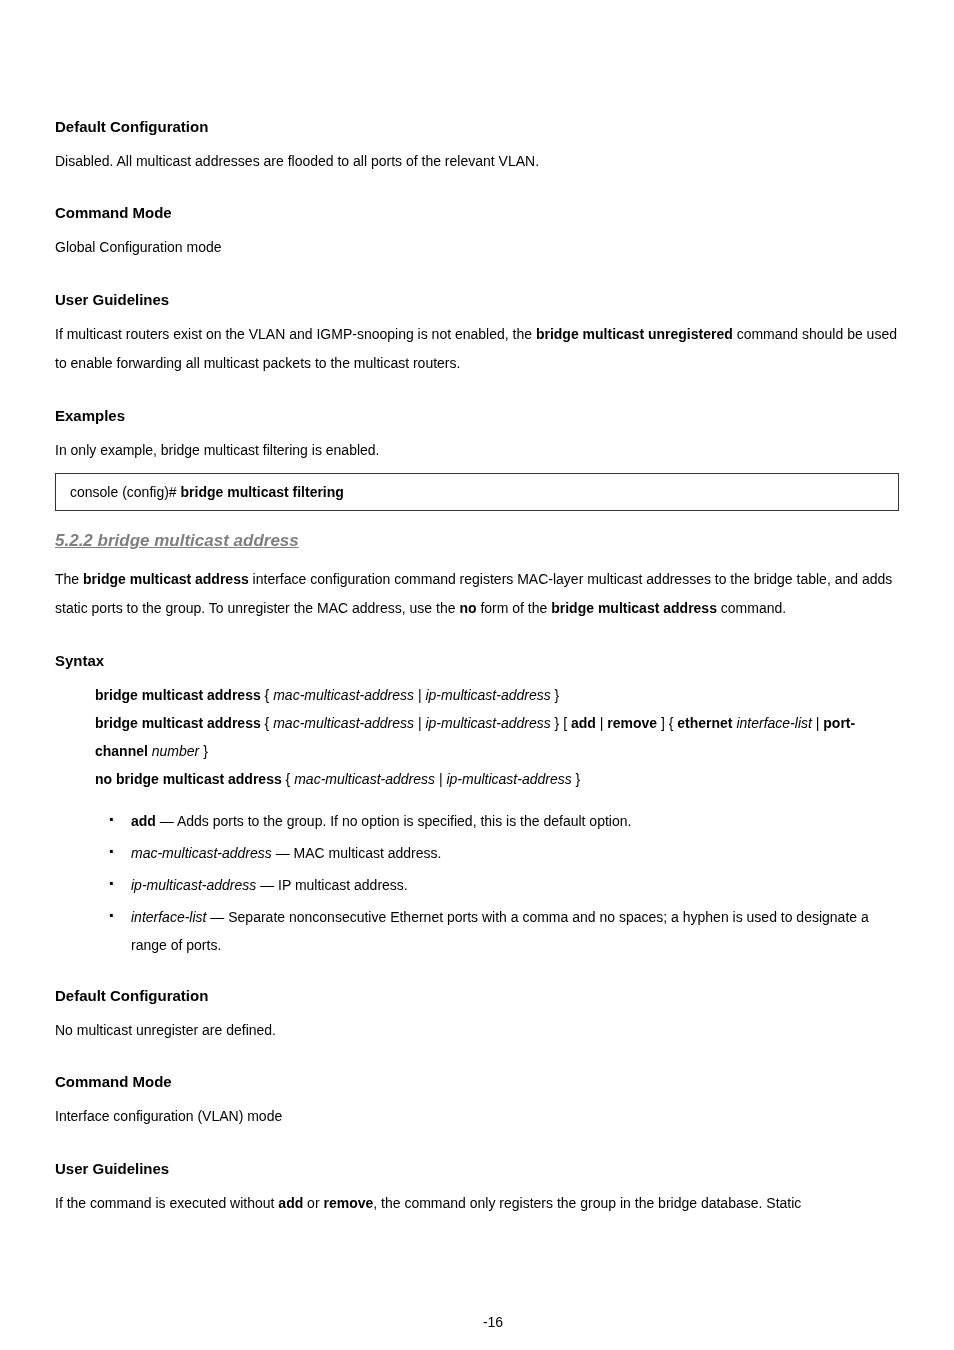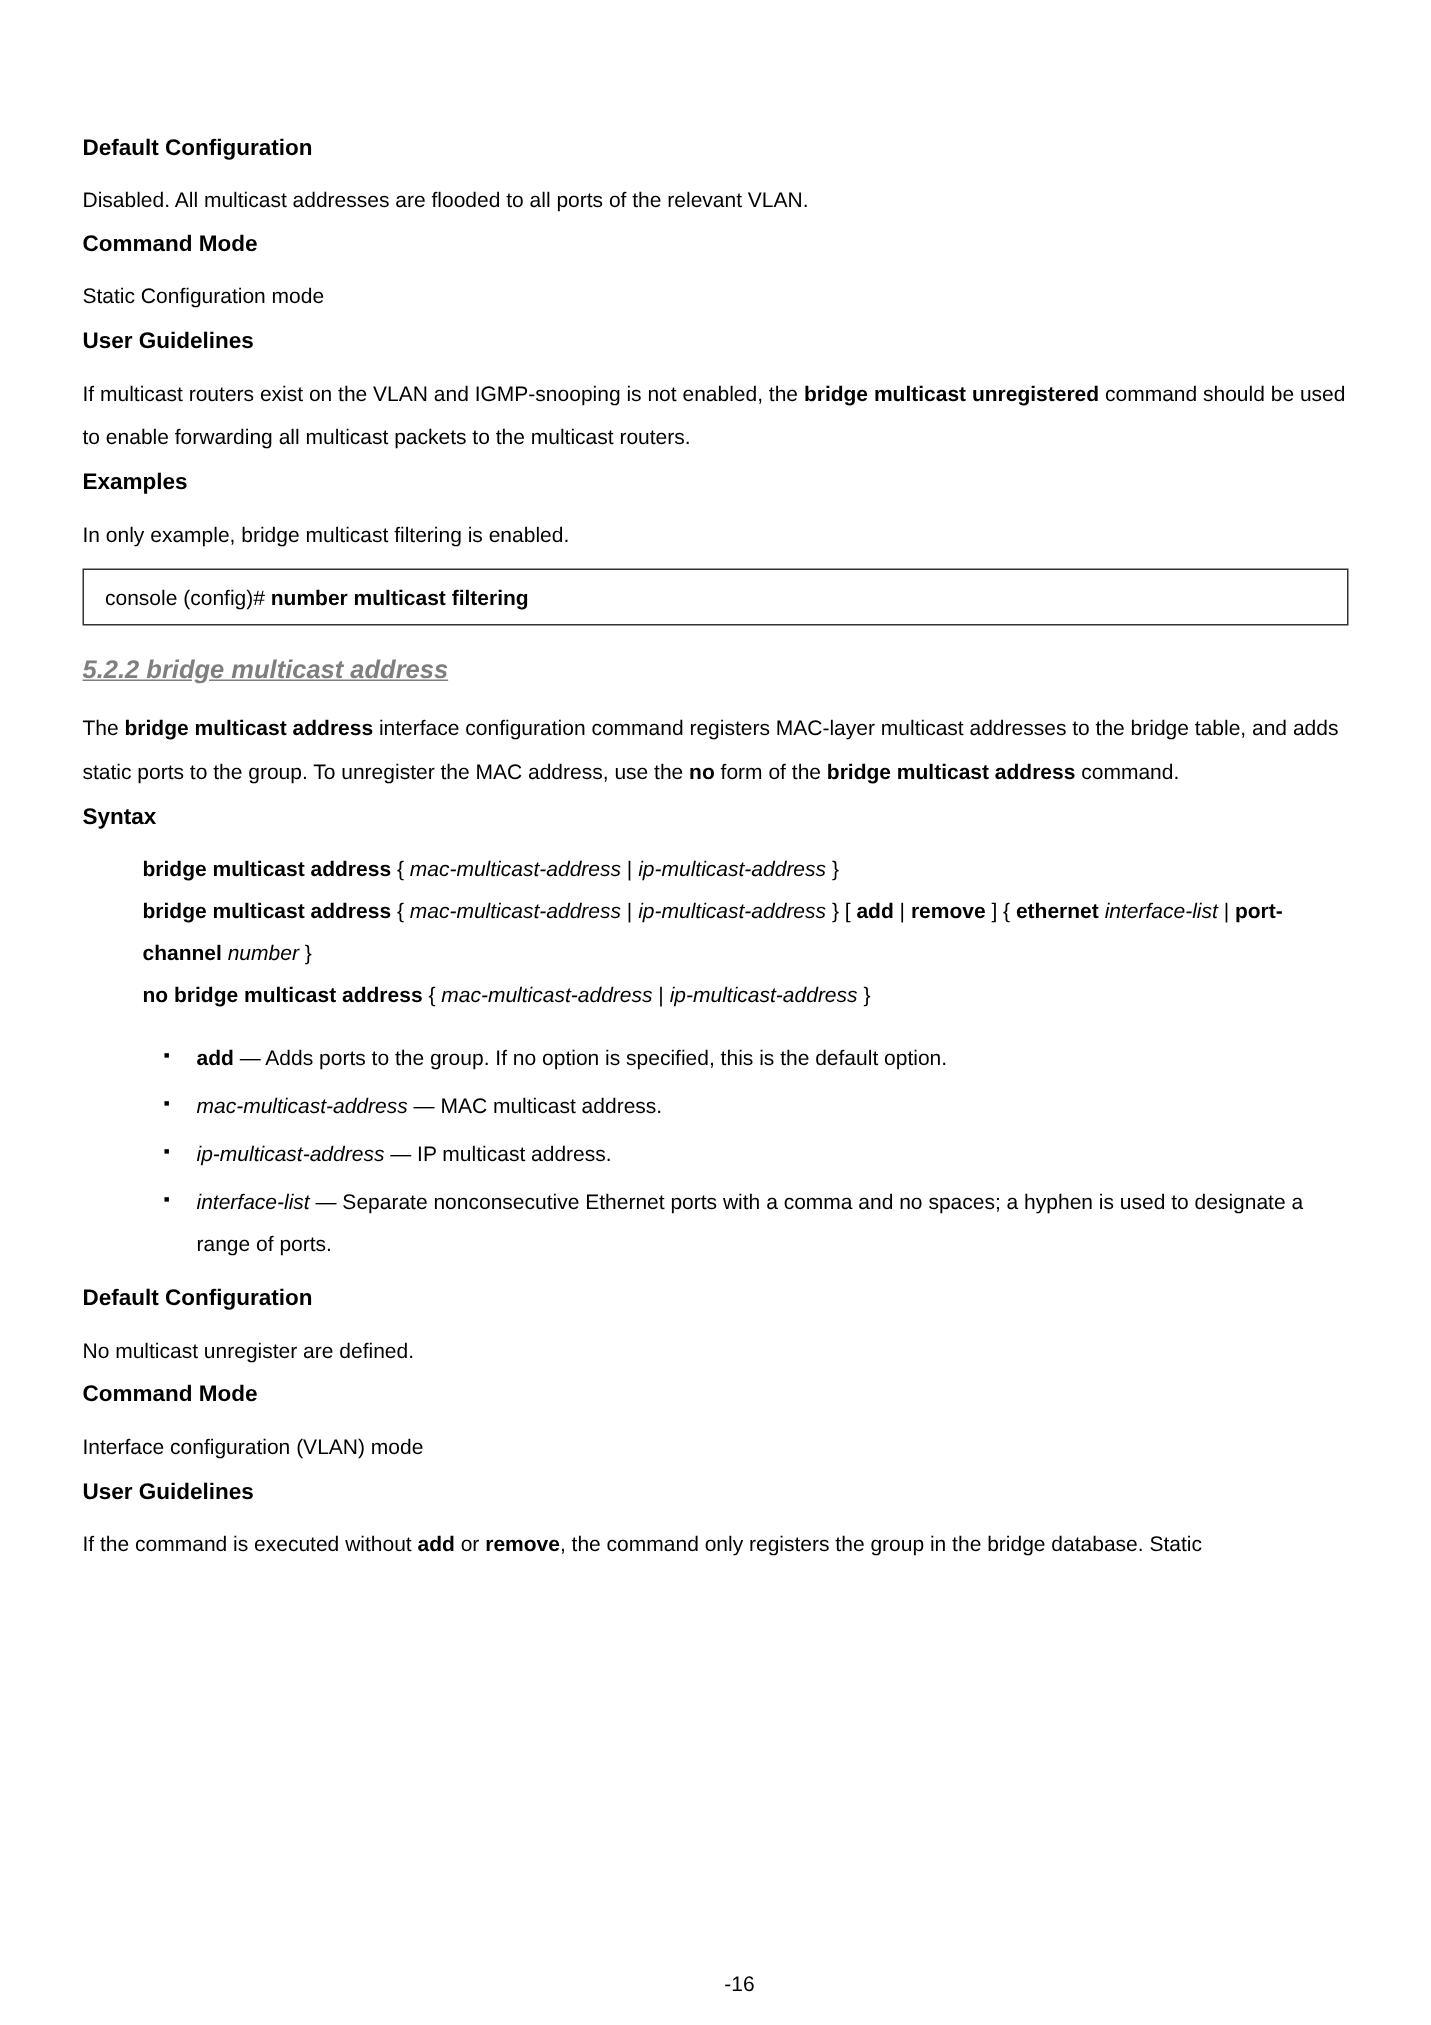--- a/index.html
+++ b/index.html
@@ -13,20 +13,21 @@
     width: 954px;
     min-height: 1350px;
     margin: 0 auto;
     padding: 90px 55px 40px 55px;
     box-sizing: border-box;
     position: relative;
   }
   .heading {
     font-weight: bold;
     font-size: 15px;
+    margin-top: 28px;
     margin-bottom: 12px;
   }
   .sub-heading {
     color: #7f7f7f;
     font-weight: bold;
     font-style: italic;
     font-size: 17px;
     margin-bottom: 14px;
     text-decoration: underline;
   }
@@ -83,31 +84,31 @@
 </style>
 </head>
 <body>
 
 <div class="page">
 
   <div class="heading">Default Configuration</div>
   <div class="para">Disabled. All multicast addresses are flooded to all ports of the relevant VLAN.</div>
 
   <div class="heading">Command Mode</div>
-  <div class="para">Static Configuration mode</div>
+  <div class="para">Global Configuration mode</div>
 
   <div class="heading">User Guidelines</div>
   <div class="para">
     <span>If multicast routers exist on the VLAN and IGMP-snooping is not enabled, the </span><span class="bold">bridge multicast unregistered</span><span> command should be used to enable forwarding all multicast packets to the multicast routers.</span>
   </div>
 
   <div class="heading">Examples</div>
   <div class="para">In only example, bridge multicast filtering is enabled.</div>
   <div class="code-box">
-    <span class="code-content">console (config)# </span><span class="code-content bold">number multicast filtering</span>
+    <span class="code-content">console (config)# </span><span class="code-content bold">bridge multicast filtering</span>
   </div>
 
   <div class="sub-heading">5.2.2 bridge multicast address</div>
   <div class="para">
     <span>The </span><span class="bold">bridge multicast address</span><span> interface configuration command registers MAC-layer multicast addresses to the bridge table, and adds static ports to the group. To unregister the MAC address, use the </span><span class="bold">no</span><span> form of the </span><span class="bold">bridge multicast address</span><span> command.</span>
   </div>
 
   <div class="heading">Syntax</div>
   <div class="syntax-block">
     <div>

